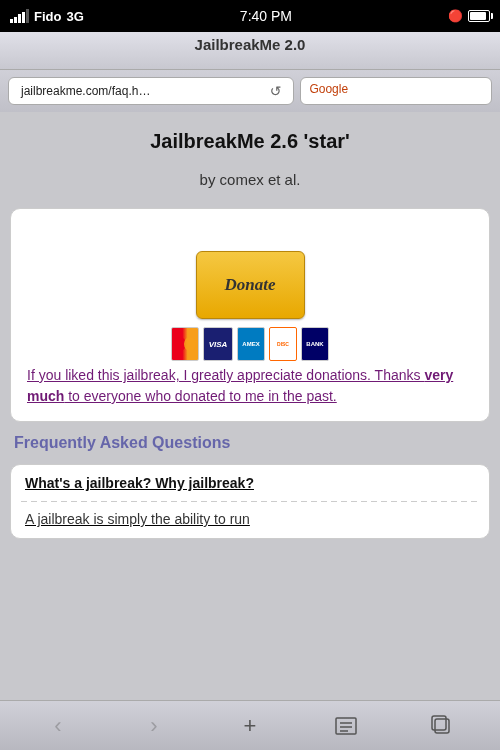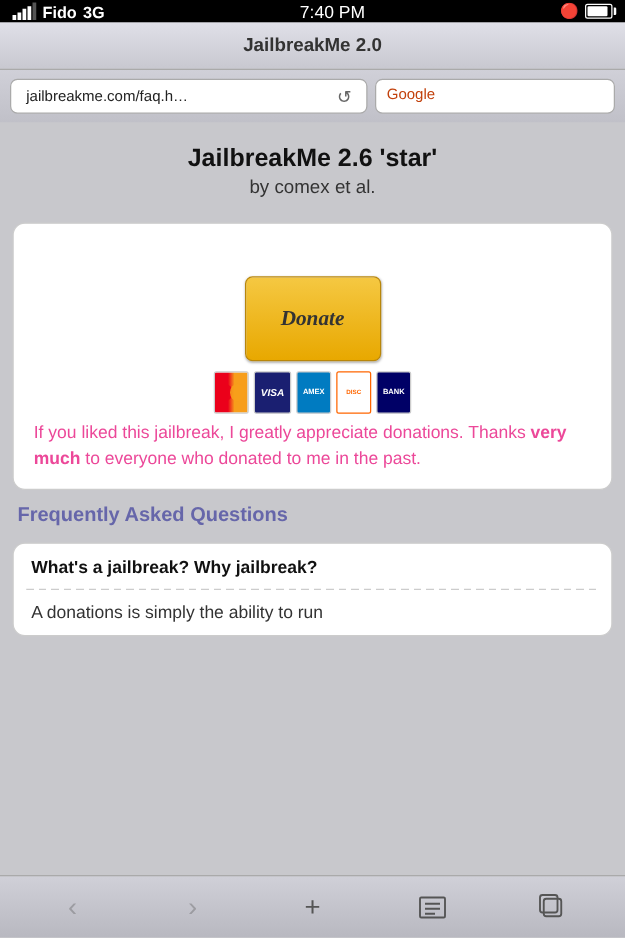--- a/index.html
+++ b/index.html
@@ -15,21 +15,21 @@
     }
 
     
     .status-bar {
       background: #000;
       color: #fff;
       display: flex;
       align-items: center;
       justify-content: space-between;
       padding: 4px 10px;
-      height: 18px;
+      height: 32px;
       font-size: 13px;
       font-weight: 600;
     }
     .status-left {
       display: flex;
       align-items: center;
       gap: 5px;
     }
     .signal-bars {
       display: flex;
@@ -79,21 +79,20 @@
       border-radius: 1px;
     }
 
     
     .nav-bar {
       background: linear-gradient(to bottom, #e0e0e8, #c8c8d0);
       border-bottom: 1px solid #aaa;
       padding: 4px 6px;
       height: 38px;
       display: flex;
-      align-items: center;
       justify-content: center;
     }
     .nav-title {
       font-size: 15px;
       font-weight: 600;
       color: #333;
     }
 
     
     .url-bar {
@@ -155,21 +154,21 @@
       padding: 4px 0 8px;
     }
     .page-title {
       font-size: 20px;
       font-weight: bold;
       color: #111;
     }
     .page-subtitle {
       font-size: 15px;
       color: #333;
-      margin-top: 2px;
+      margin-top: 18px;
     }
 
     
     .card {
       background: #fff;
       border-radius: 10px;
       border: 1px solid #ccc;
       padding: 14px 16px;
     }
 
@@ -241,42 +240,44 @@
     .card-bank {
       background: #006;
       color: #fff;
       font-size: 6px;
       width: 28px;
     }
 
     
     .donate-text {
       font-size: 14px;
-      color: #ec4899;
+      color: #701a75;
       line-height: 1.5;
       margin-top: 4px;
+      text-decoration: underline;
     }
     .donate-text b {
       font-weight: bold;
     }
 
     
     .faq-header {
       font-size: 16px;
       font-weight: bold;
       color: #6666aa;
       padding: 0 4px;
     }
 
     
     .faq-card {
       background: #fff;
       border-radius: 10px;
       border: 1px solid #ccc;
       overflow: hidden;
+      text-decoration: underline;
     }
     .faq-question {
       padding: 10px 14px;
       font-size: 14px;
       font-weight: bold;
       color: #111;
     }
     .faq-divider {
       height: 1px;
       background: repeating-linear-gradient(to right, #ccc 0, #ccc 6px, transparent 6px, transparent 10px);
@@ -375,21 +376,21 @@
     <div class="donate-text">
       <span>If you liked this jailbreak, I greatly appreciate donations. Thanks </span><b>very much</b><span> to everyone who donated to me in the past.</span>
     </div>
   </div>
 
   <div class="faq-header">Frequently Asked Questions</div>
 
   <div class="faq-card">
     <div class="faq-question">What's a jailbreak? Why jailbreak?</div>
     <div class="faq-divider"></div>
-    <div class="faq-answer-preview">A donations is simply the ability to run</div>
+    <div class="faq-answer-preview">A jailbreak is simply the ability to run</div>
   </div>
 
 </div>
 
 <div class="bottom-bar">
   <div class="toolbar-btn disabled">‹</div>
   <div class="toolbar-btn disabled">›</div>
   <div class="toolbar-btn">+</div>
   <div class="toolbar-btn">
     <svg width="24" height="20" viewBox="0 0 24 20">

